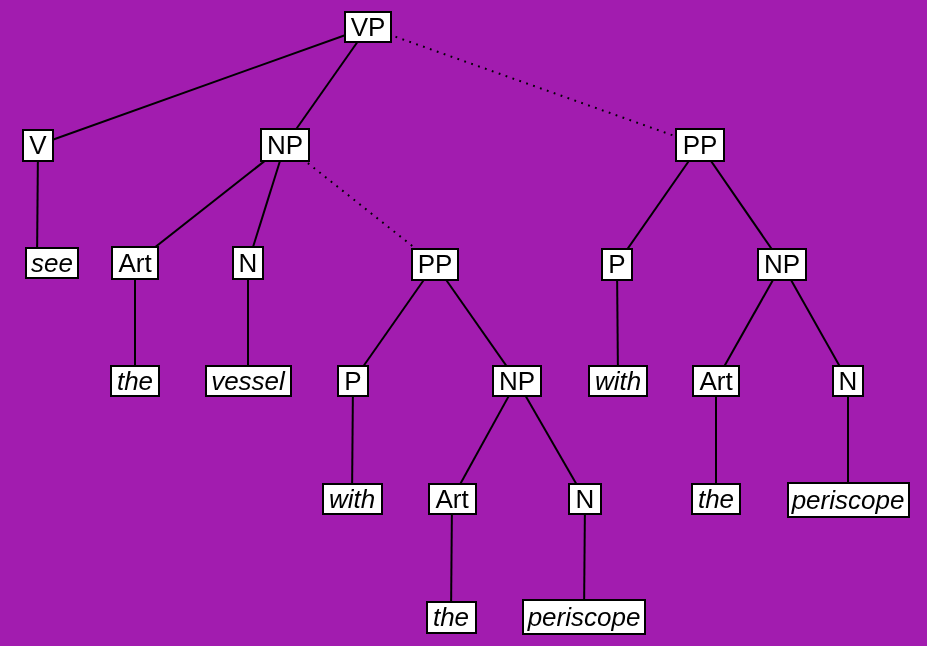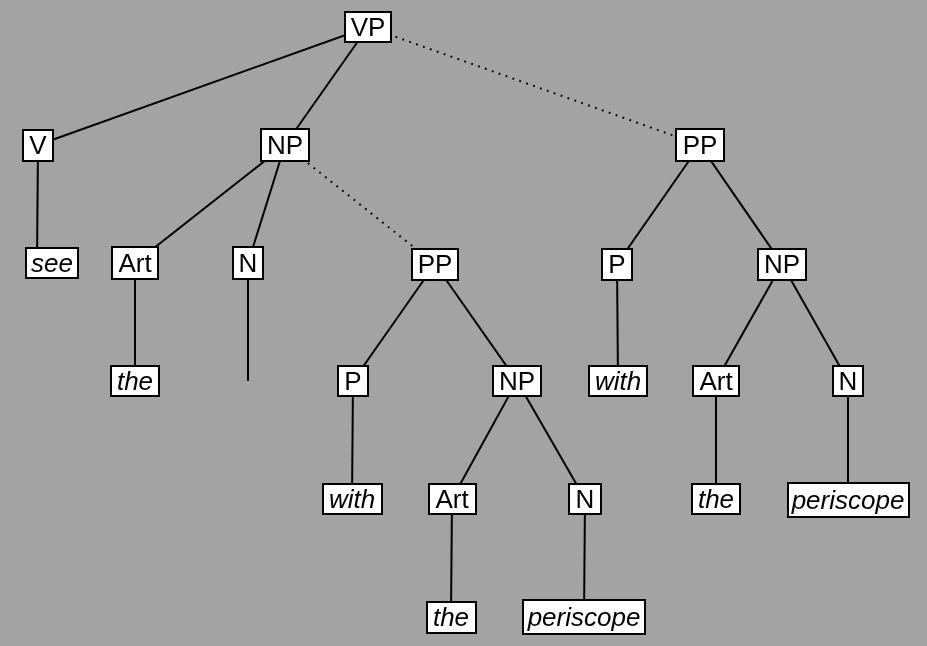--- a/index.html
+++ b/index.html
@@ -4,21 +4,21 @@
 <style>
   html, body {
     margin: 0;
     padding: 0;
     background: #ffffff;
   }
   .canvas {
     position: relative;
     width: 927px;
     height: 646px;
-    background: #a3a3a3;
+    background: #a21caf;
     font-family: "Liberation Sans", sans-serif;
     overflow: hidden;
   }
   svg.edge-layer {
     position: absolute;
     left: 0;
     top: 0;
     width: 927px;
     height: 646px;
   }
@@ -81,20 +81,21 @@
     <div class="node" style="left: 22px; top: 128.5px; width: 32px; height: 33px;">V</div>
     <div class="node" style="left: 260px; top: 128px; width: 50px; height: 34px;">NP</div>
     <div class="node" style="left: 675px; top: 128px; width: 50px; height: 34px;">PP</div>
     <div class="node italic" style="left: 25px; top: 247px; width: 54px; height: 32px;">see</div>
     <div class="node" style="left: 111px; top: 246px; width: 48px; height: 34px;">Art</div>
     <div class="node" style="left: 232px; top: 246px; width: 32px; height: 34px;">N</div>
     <div class="node" style="left: 411px; top: 247.5px; width: 48px; height: 33px;">PP</div>
     <div class="node" style="left: 601px; top: 247.5px; width: 32px; height: 33px;">P</div>
     <div class="node" style="left: 757px; top: 247.5px; width: 50px; height: 33px;">NP</div>
     <div class="node italic" style="left: 110px; top: 365px; width: 50px; height: 32px;">the</div>
+    <div class="node italic" style="left: 204.5px; top: 365px; width: 87px; height: 32px;">vessel</div>
     <div class="node" style="left: 337px; top: 365px; width: 32px; height: 32px;">P</div>
     <div class="node" style="left: 492px; top: 365px; width: 50px; height: 32px;">NP</div>
     <div class="node italic" style="left: 588px; top: 365px; width: 60px; height: 32px;">with</div>
     <div class="node" style="left: 692px; top: 365px; width: 48px; height: 32px;">Art</div>
     <div class="node" style="left: 832px; top: 365px; width: 32px; height: 32px;">N</div>
     <div class="node italic" style="left: 321.5px; top: 483px; width: 61px; height: 32px;">with</div>
     <div class="node" style="left: 427.5px; top: 483px; width: 49px; height: 32px;">Art</div>
     <div class="node" style="left: 568px; top: 483px; width: 34px; height: 32px;">N</div>
     <div class="node italic" style="left: 691px; top: 483px; width: 50px; height: 32px;">the</div>
     <div class="node italic" style="left: 786.5px; top: 482px; width: 123px; height: 36px;">periscope</div>

